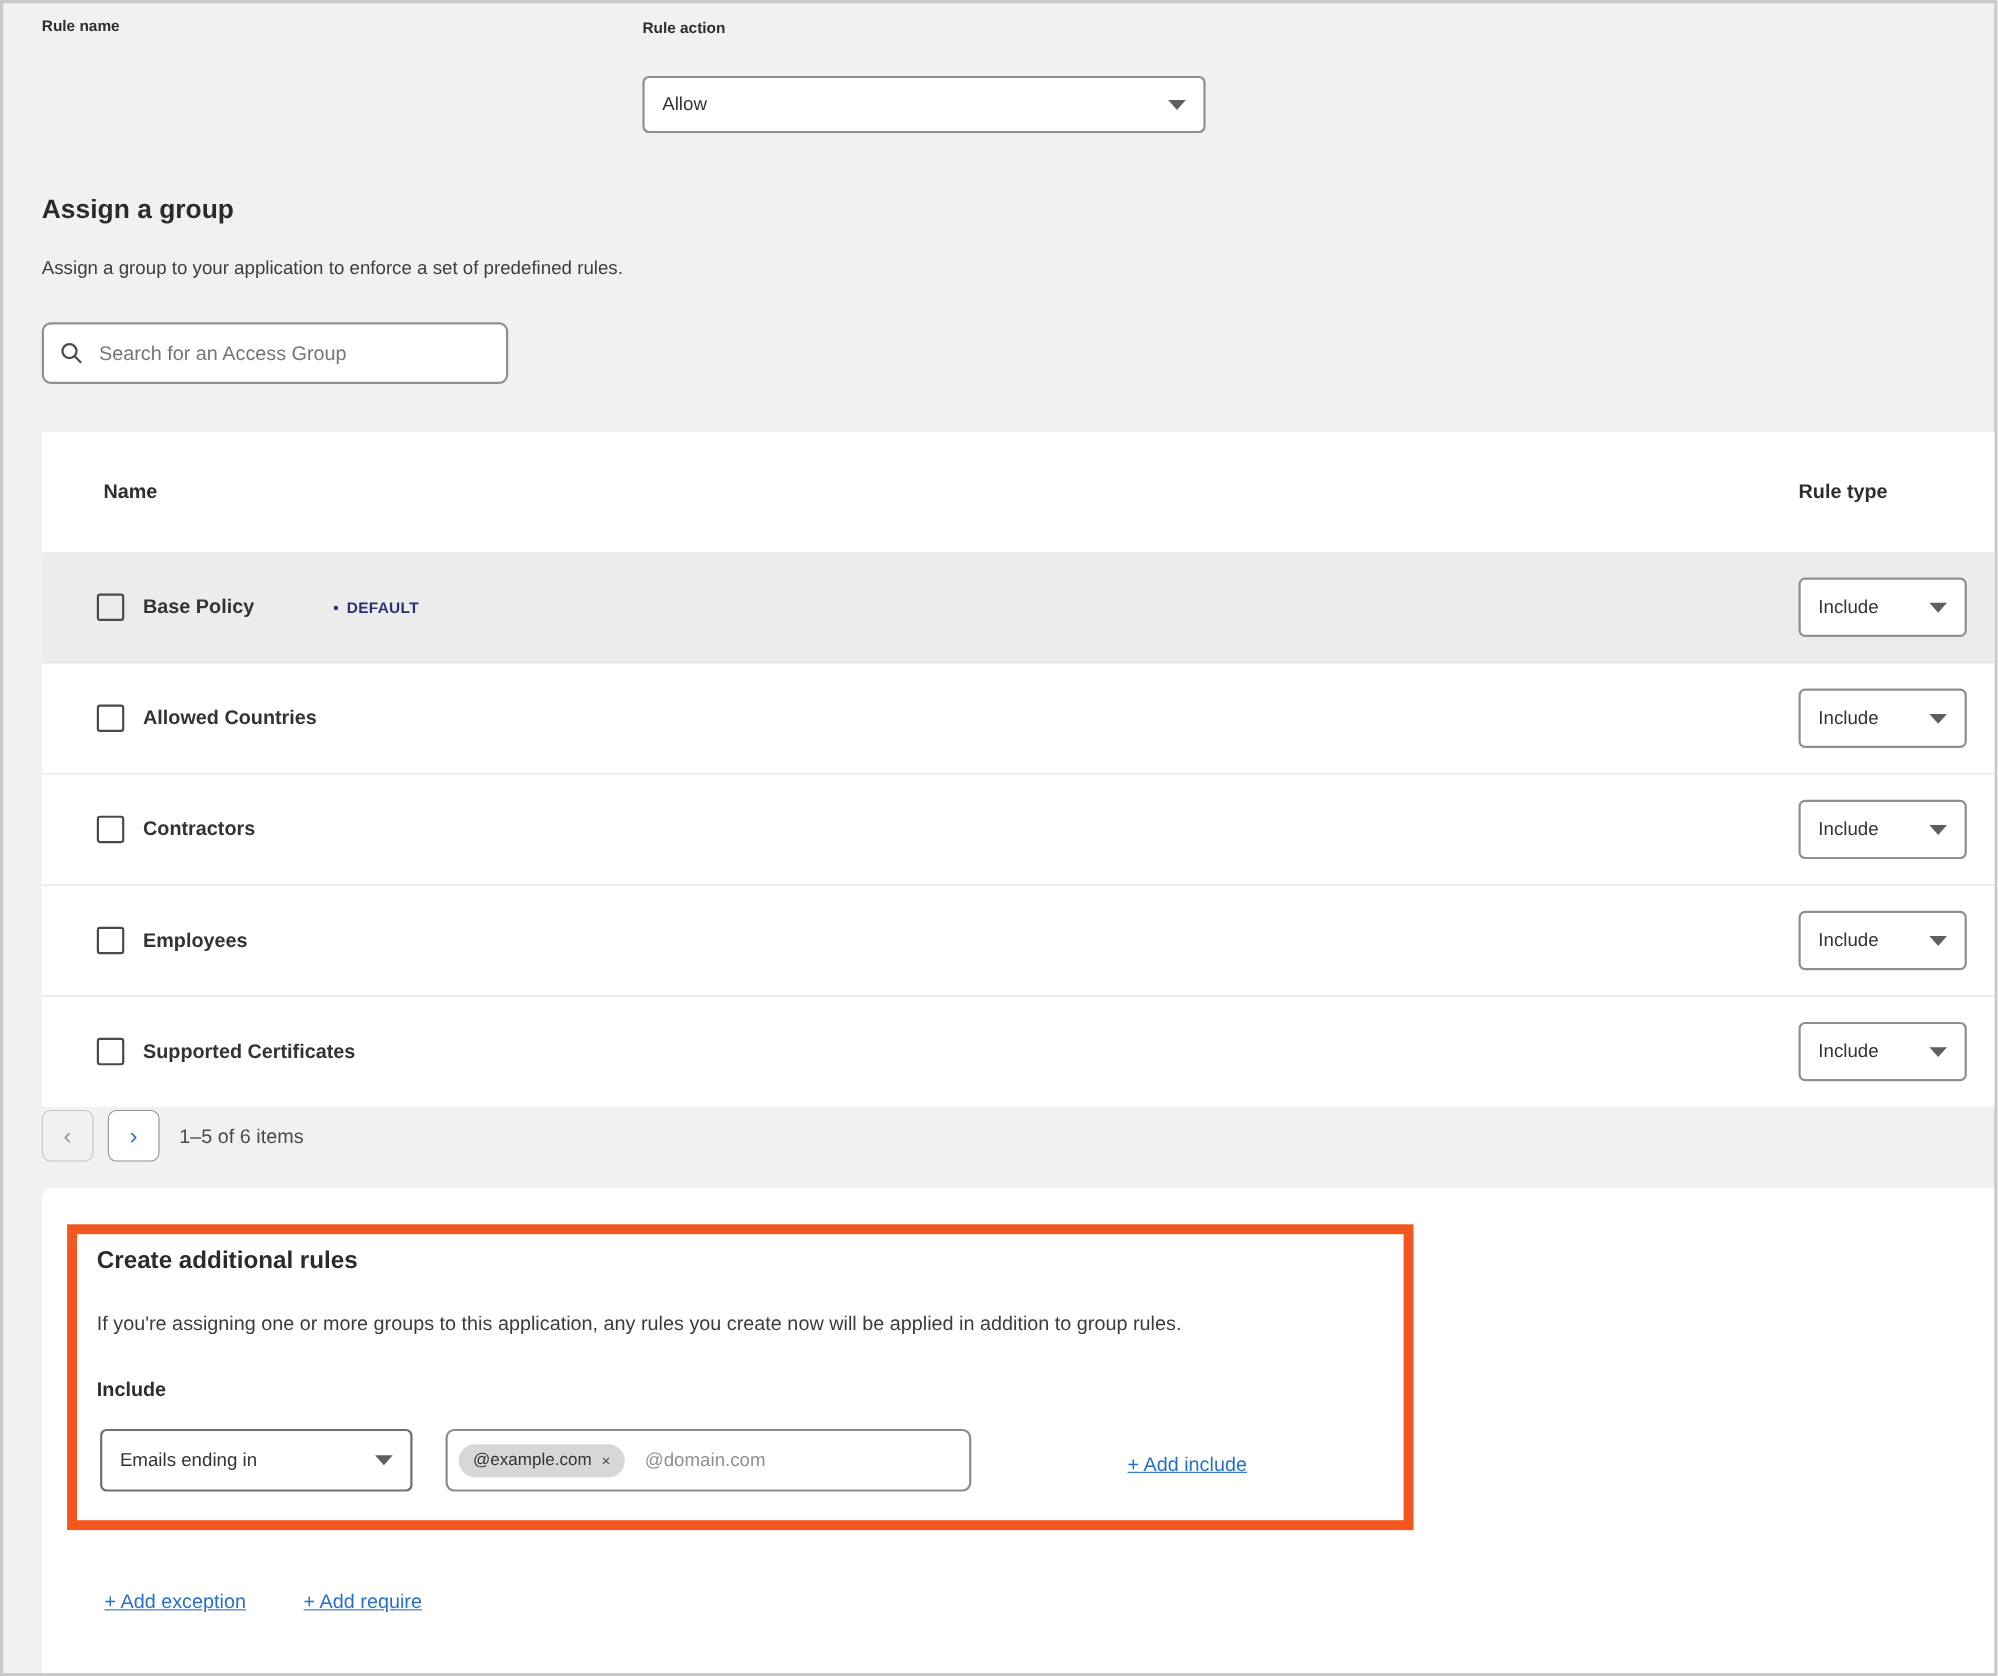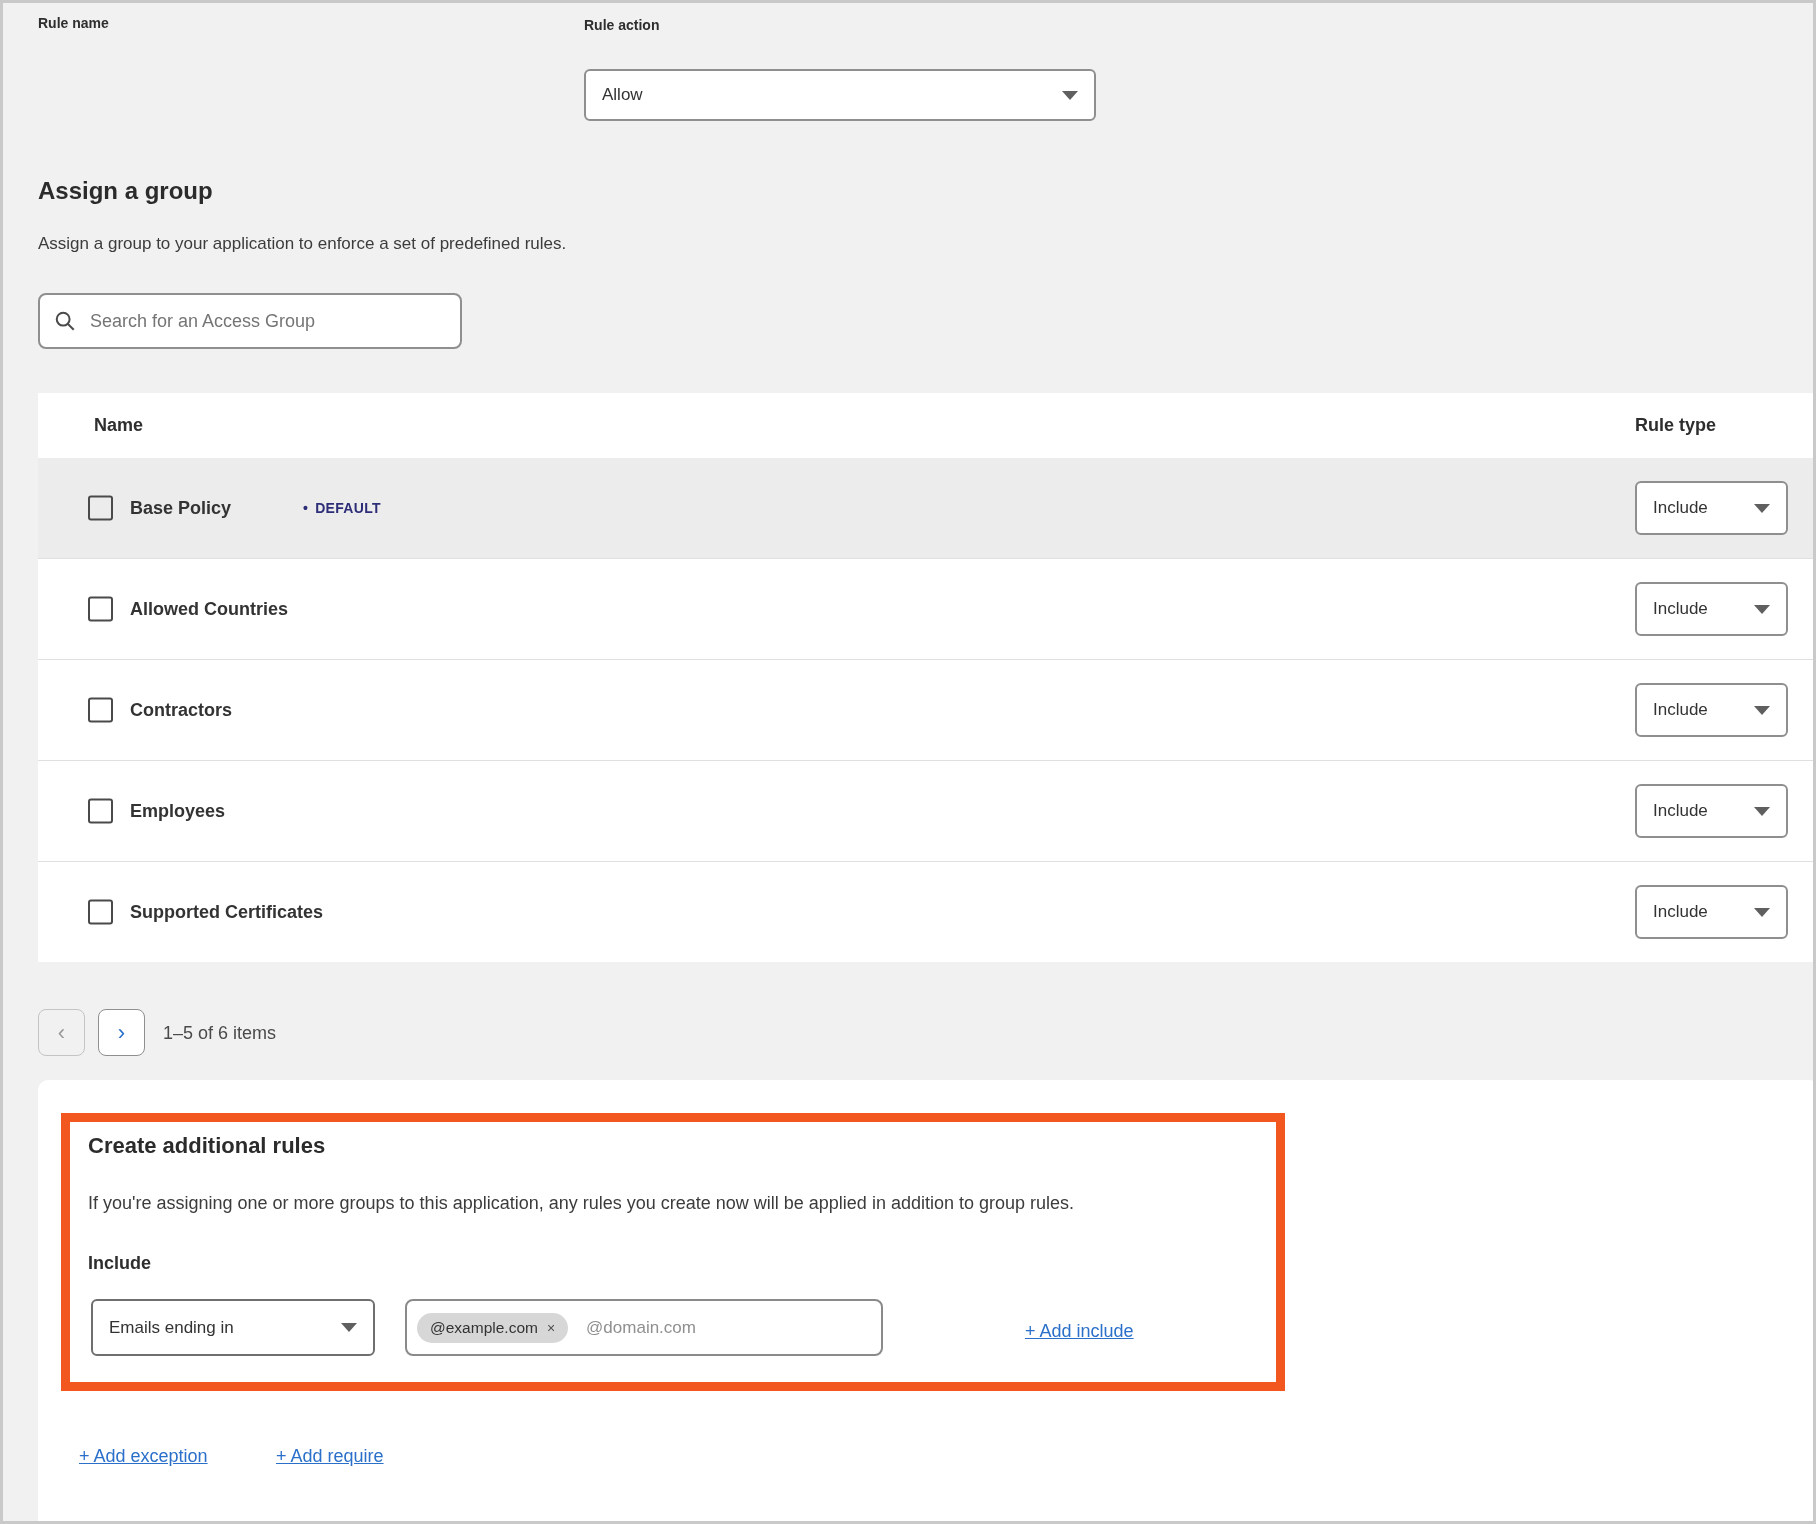--- a/index.html
+++ b/index.html
@@ -28,21 +28,21 @@
   .search-box{
     box-sizing:border-box;background:#fff;border:2px solid #8f8f8f;border-radius:8px;
     display:flex;align-items:center;padding:0 14px;
   }
   .search-box input{
     border:none;outline:none;background:transparent;margin-left:12px;flex:1;
     font-family:"Liberation Sans",sans-serif;font-size:18px;color:#333;
   }
   .search-box input::placeholder{color:#757575;}
   .table{background:#fff;}
-  .thead{height:65px;background:#fff;position:relative;display:flex;align-items:center;}
+  .thead{height:109px;background:#fff;position:relative;display:flex;align-items:center;}
   .th{font-size:18px;font-weight:bold;color:#2e2e2e;}
   .trow{height:100px;position:relative;display:flex;align-items:center;background:#fff;}
   .trow.alt{background:#ececec;}
   .trow + .trow{border-top:1px solid #e0e0e0;}
   .checkbox{
     position:absolute;left:50px;top:50%;transform:translateY(-50%);
     width:21px;height:21px;border:2px solid #4a4a4a;border-radius:3px;background:transparent;cursor:pointer;
   }
   .row-label{position:absolute;left:92px;top:50%;transform:translateY(-50%);
     font-size:18px;font-weight:bold;color:#333;white-space:nowrap;}
@@ -182,16 +182,16 @@
   <div class="abs tag-input" style="left:402px;top:1296px;width:478px;height:57px;">
     <span class="chip">
       <span>@example.com</span>
       <span class="chip-x">×</span>
     </span>
     <input placeholder="@domain.com" style="">
   </div>
 
   <a class="abs link" style="left:1022px;top:1318px;">+ Add include</a>
 
-  <a class="abs link" style="left:76px;top:1443px;">+ Add exception</a>
+  <a class="abs link" style="left:92px;top:1443px;">+ Add exception</a>
   <a class="abs link" style="left:273px;top:1443px;">+ Add require</a>
 
 </div>
 
 </body></html>

